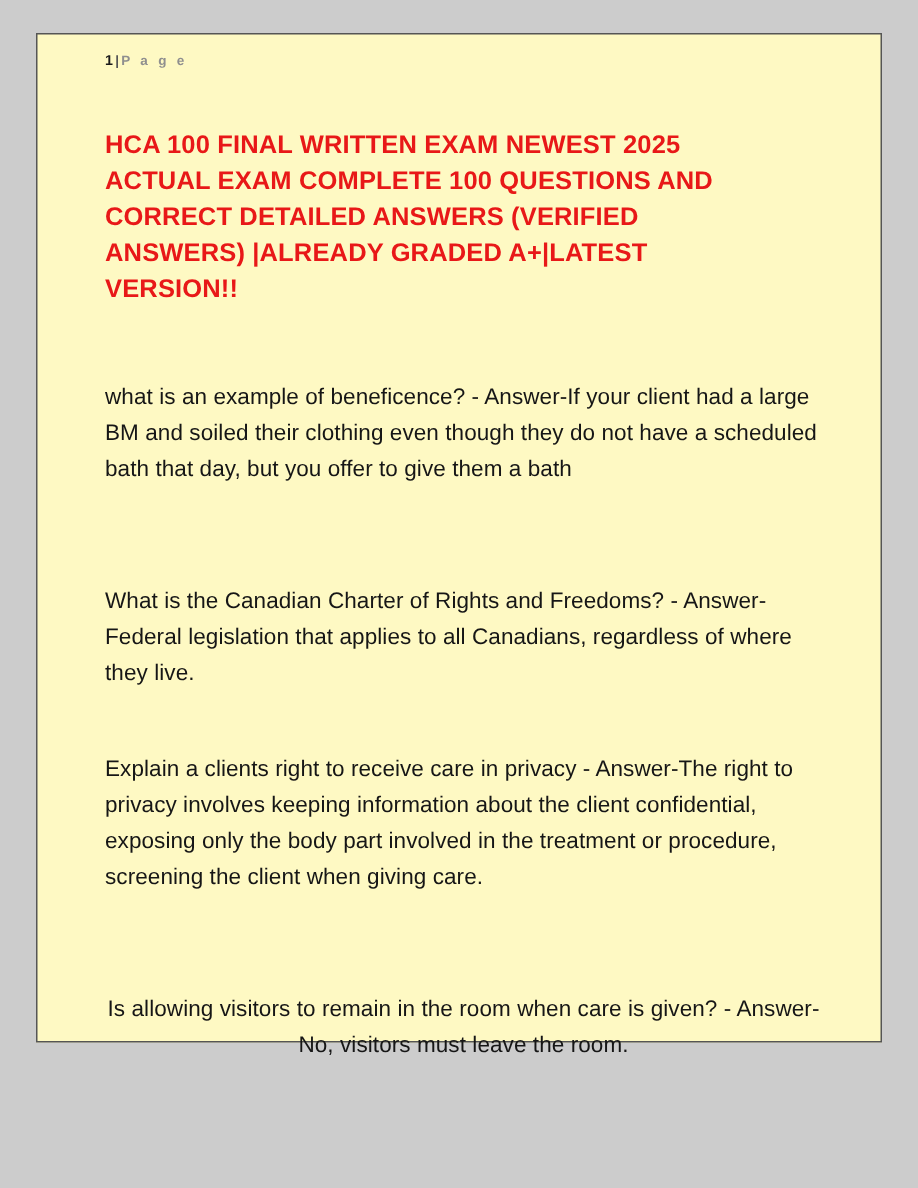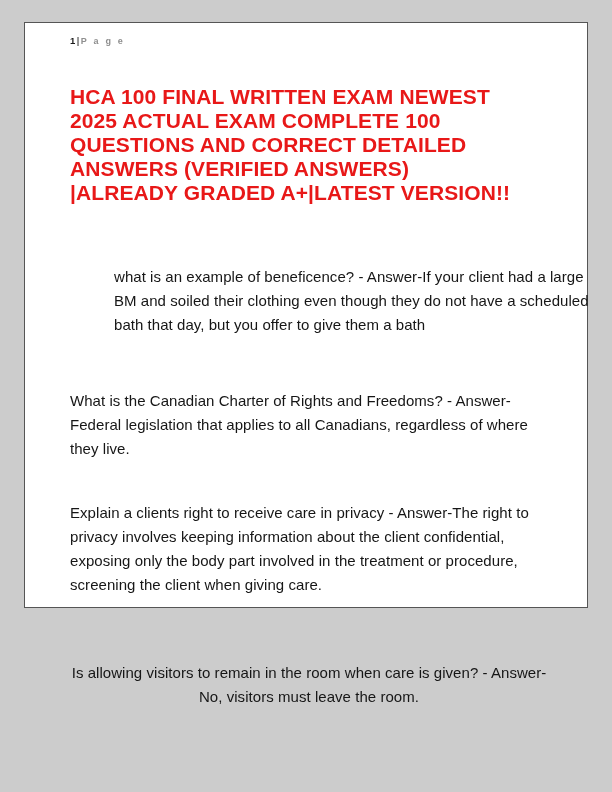--- a/index.html
+++ b/index.html
@@ -12,24 +12,24 @@
     background: #cccccc;
     font-family: "Liberation Sans", sans-serif;
     overflow: hidden;
   }
 
   .page {
     position: absolute;
     left: 24px;
     top: 22px;
     width: 564px;
-    height: 586px;
+    height: 673px;
     border: 1px solid #555555;
     box-sizing: border-box;
-    background: #ffffff;
+    background: #fef9c3;
   }
 
   .page-inner {
     position: absolute;
     left: 45px;
     top: 0;
     width: 475px;
     height: 100%;
   }
 
@@ -60,36 +60,36 @@
     letter-spacing: 2.2px;
   }
 
   .doc-title {
     position: absolute;
     left: 0;
     top: 62px;
     width: 450px;
     color: #e81818;
     font-weight: bold;
-    font-size: 21px;
+    font-size: 17px;
     line-height: 24px;
     letter-spacing: 0.1px;
   }
 
   .body-block {
     position: absolute;
     left: 0;
     width: 478px;
     color: #161616;
     font-size: 15px;
     line-height: 24px;
     letter-spacing: 0.05px;
   }
 
-  .blk-1 { top: 242px; margin-left: 44px; }
+  .blk-1 { top: 230px; }
   .blk-2 { top: 366px; }
   .blk-3 { top: 478px; }
   .blk-4 { top: 638px; text-align: center; }
 </style>
 </head>
 <body>
 
 <div class="page">
   <div class="page-inner">
 

